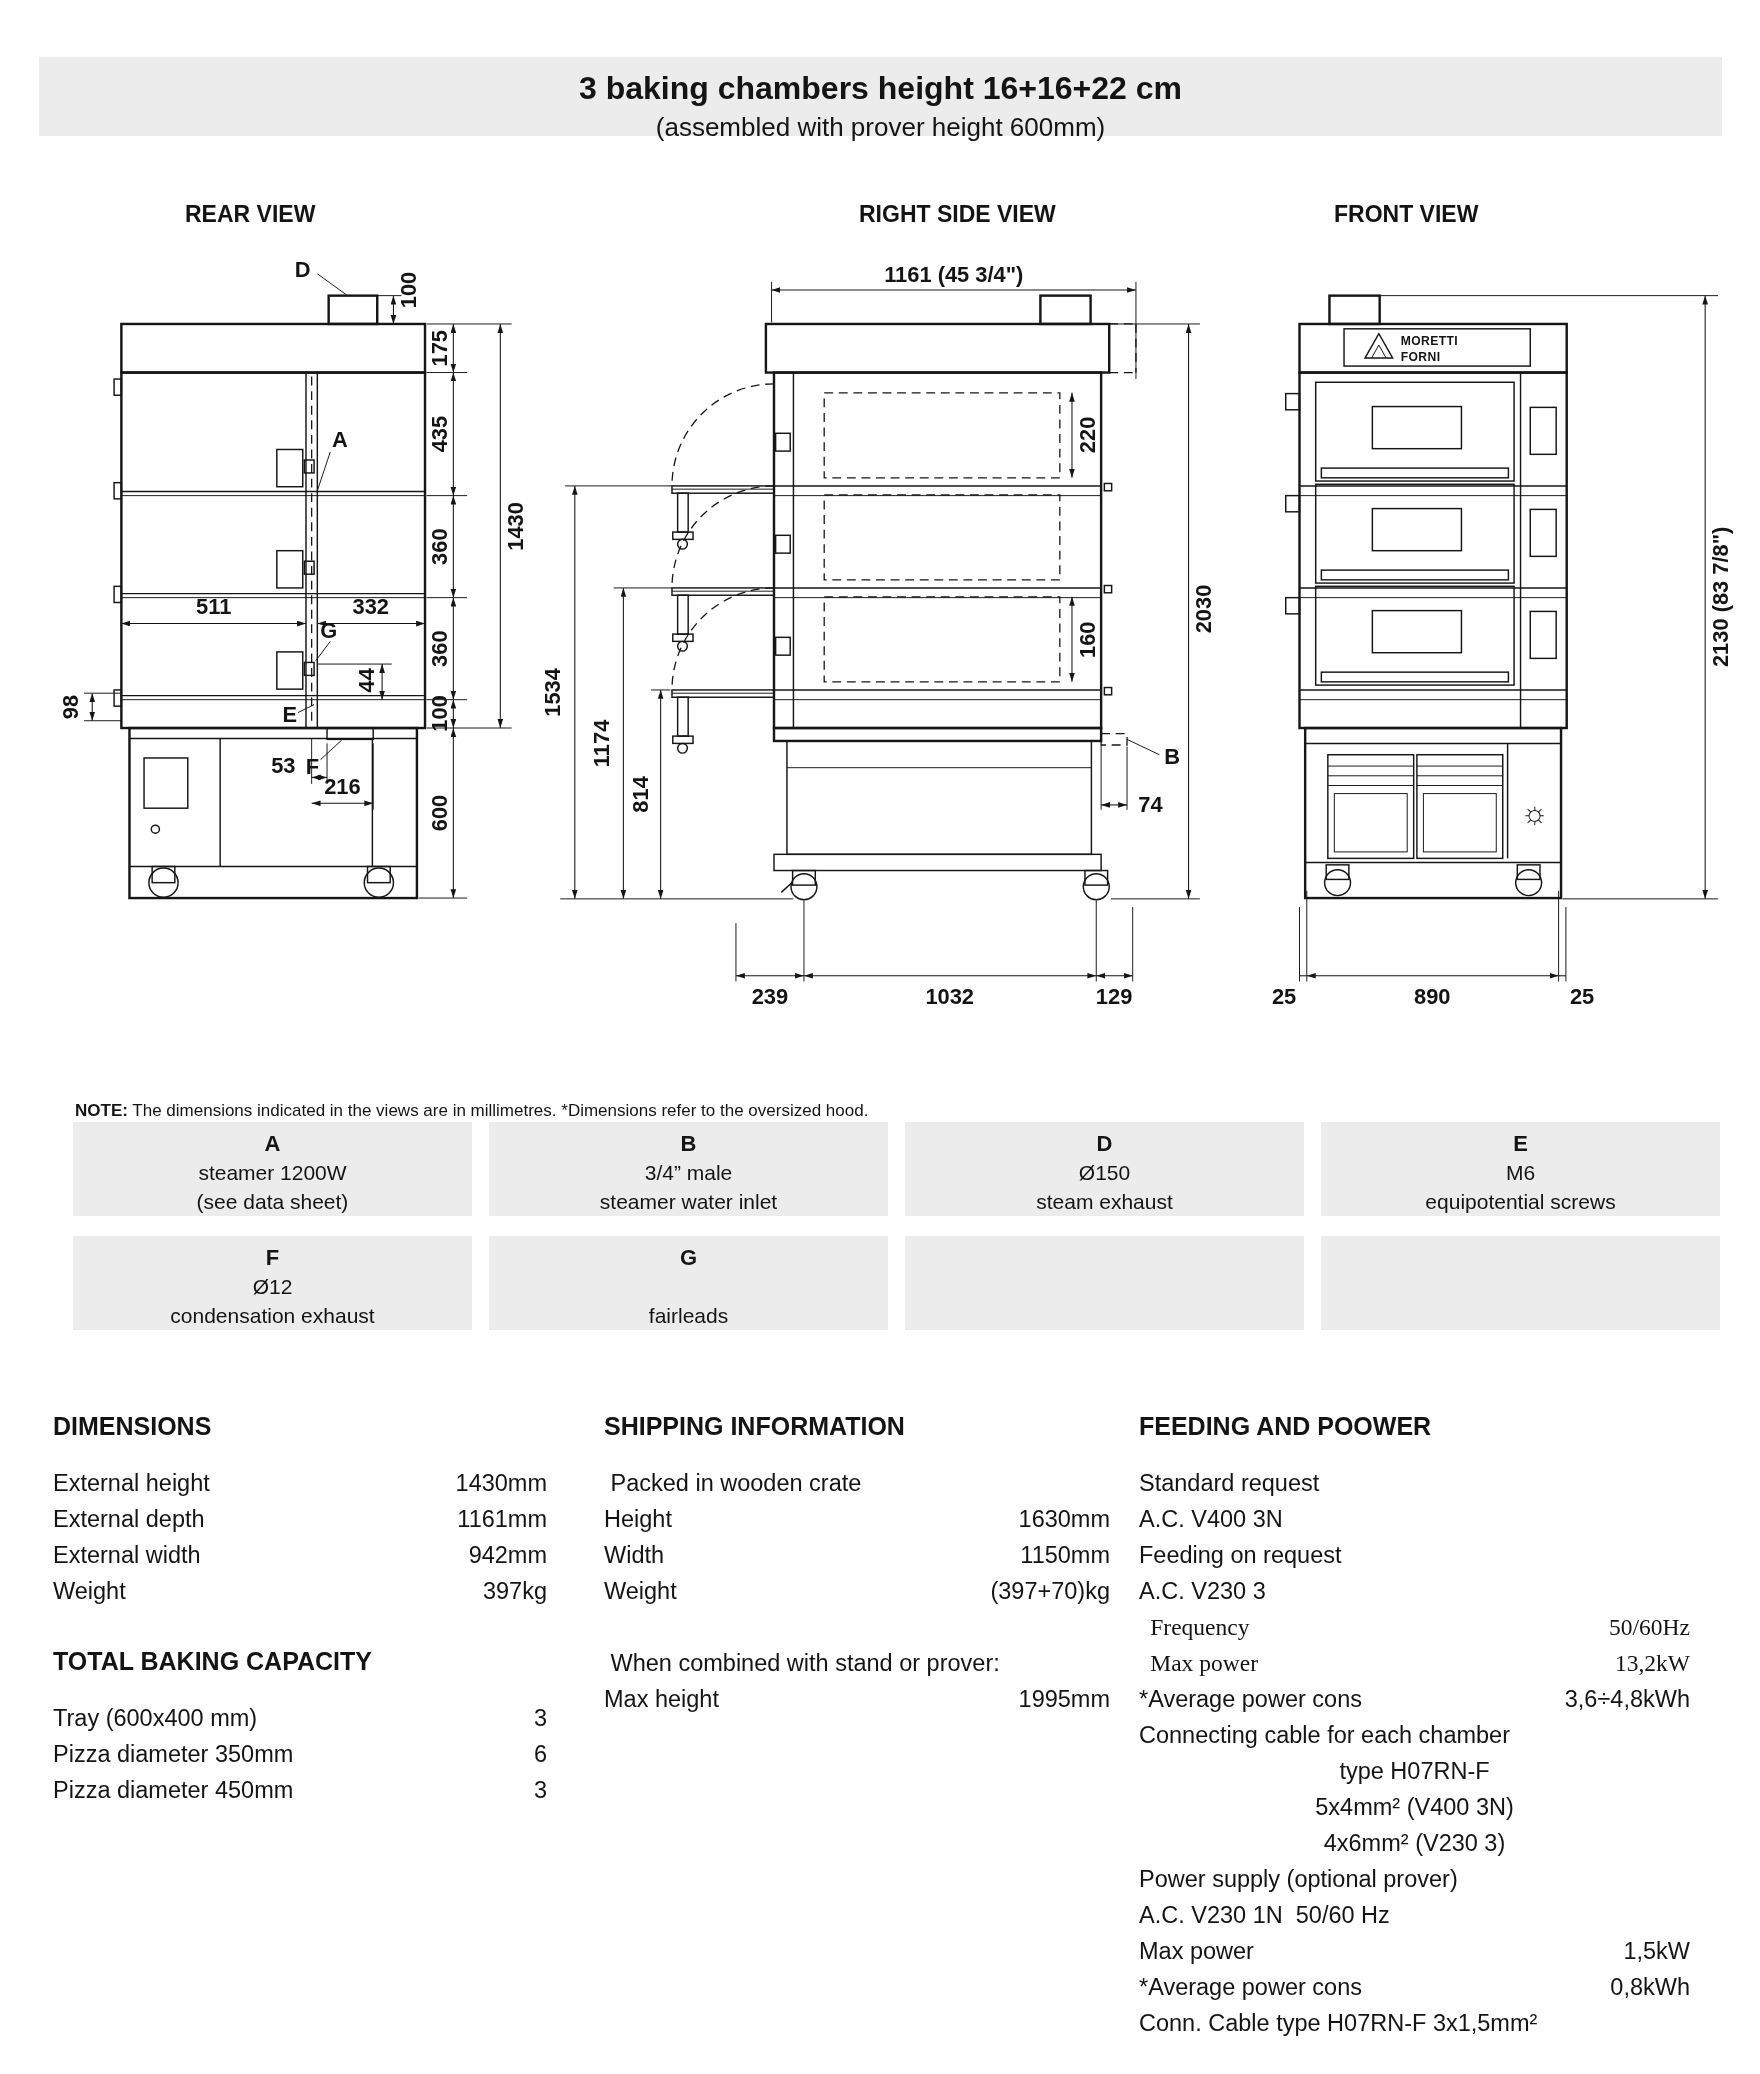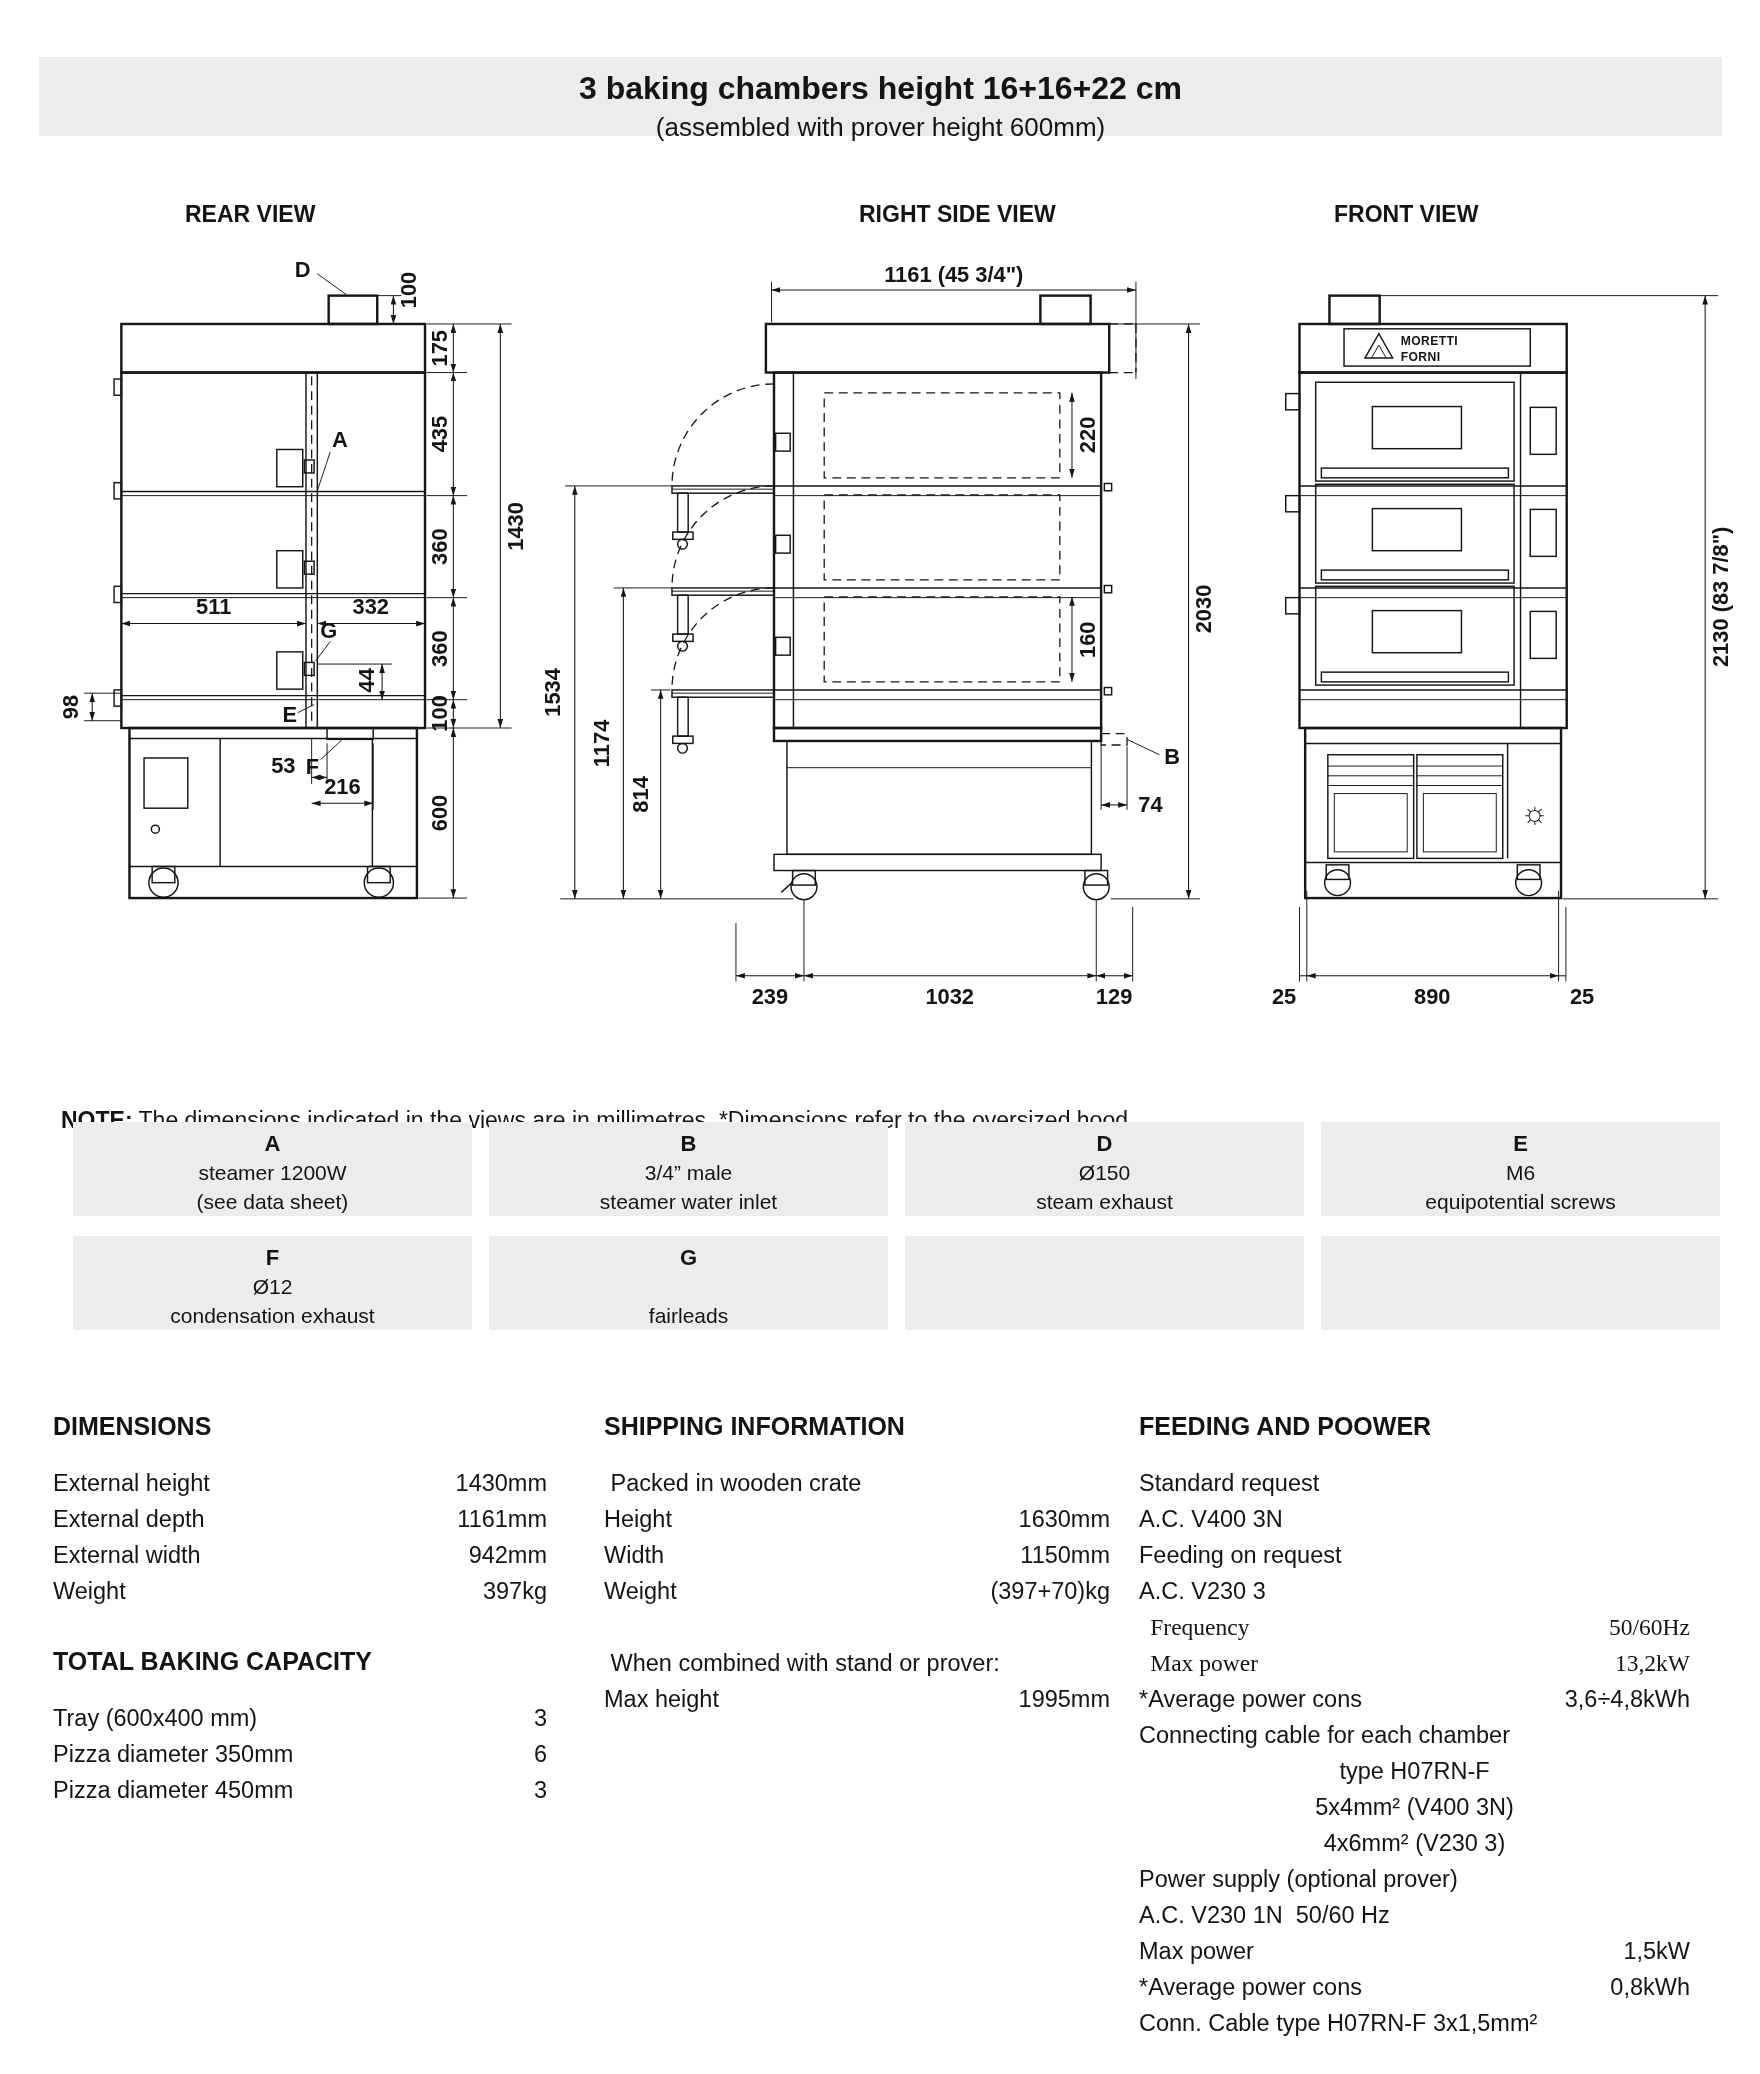--- a/index.html
+++ b/index.html
@@ -17,21 +17,21 @@
   .o{fill:none;stroke:#161616;stroke-width:3px;}
   .i{fill:none;stroke:#161616;stroke-width:1.8px;}
   .t{fill:none;stroke:#161616;stroke-width:1.2px;}
   .dsh{fill:none;stroke:#161616;stroke-width:1.6px;stroke-dasharray:11 7;}
   .dm{fill:none;stroke:#161616;stroke-width:1.3px;}
   .drawings text{font-family:"Liberation Sans",sans-serif;font-weight:bold;font-size:27px;fill:#141414;}
   .tl{text-anchor:middle;}
   .logo-txt{font-size:15px !important;letter-spacing:0.5px;}
   .glyph{font-size:38px !important;font-weight:normal !important;}
   
-  .note{position:absolute;left:61px;top:1084px;font-size:23px;width:1620px;}
+  .note{position:absolute;left:75px;top:1084px;font-size:17px;width:1620px;}
   .note b{font-weight:bold;}
   
   .legend{position:absolute;left:73px;top:1122px;width:1655px;}
   .legend .row{display:flex;gap:17px;margin-bottom:19.4px;}
   .cell{width:399px;min-height:94px;background:#ececec;text-align:center;padding-top:7.3px;box-sizing:border-box;}
   .cell .k{font-weight:bold;font-size:22px;line-height:29px;min-height:29px;}
   .cell .l1,.cell .l2{font-size:21px;line-height:29px;min-height:29px;}
   
   .speccol{position:absolute;top:1408px;font-size:23.5px;line-height:36px;}
   .col-a{left:53px;width:494px;}

